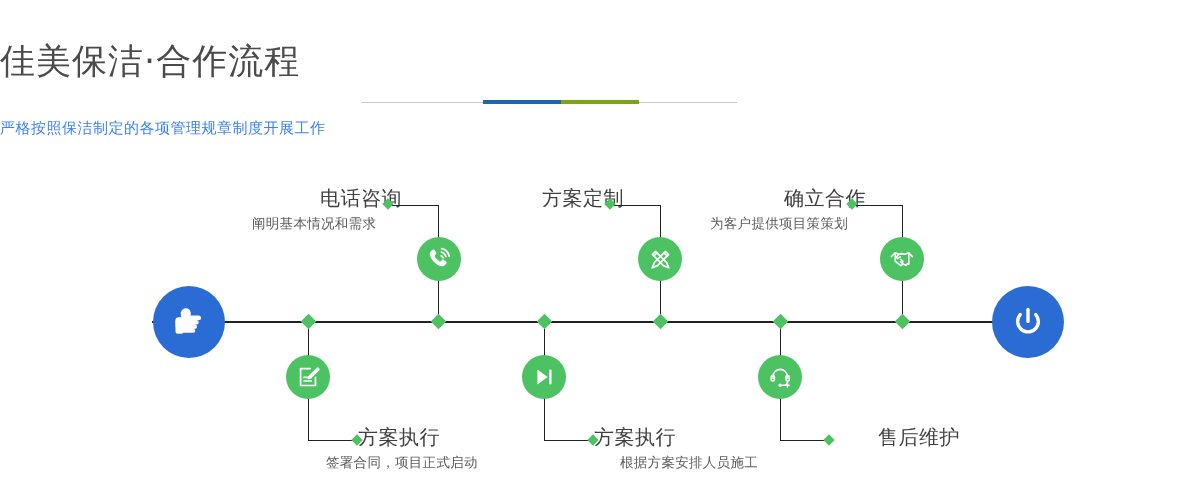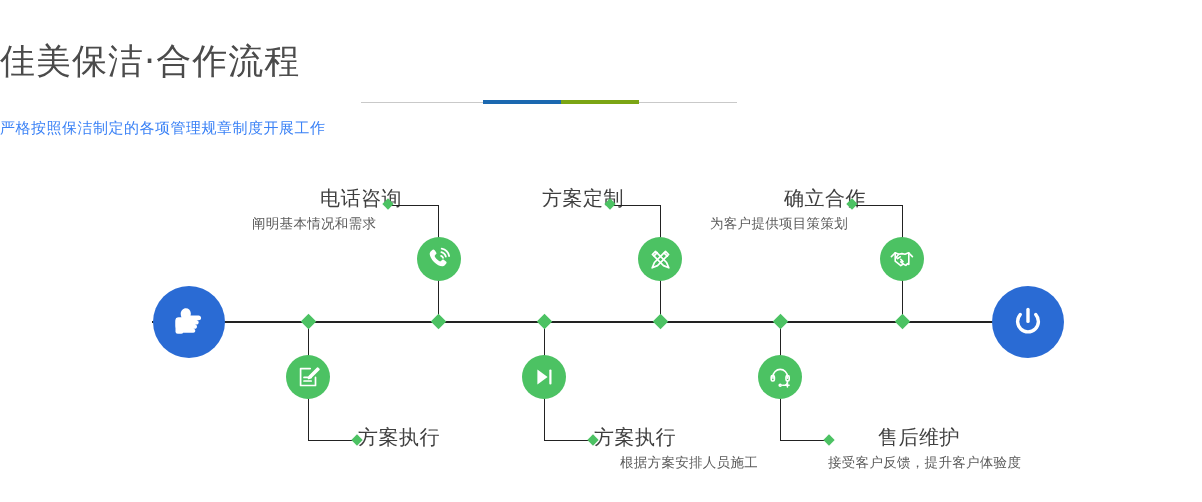--- a/index.html
+++ b/index.html
@@ -216,20 +216,21 @@
       <span>
         <svg class="ico-svg" width="25" height="25" viewBox="0 0 25 25" fill="none" stroke="#ffffff" stroke-width="1.7" stroke-linecap="round" stroke-linejoin="round">
           <path d="M19.5 12.4v8.1H4.6V3.6h9.6"></path>
           <line x1="8" y1="12.4" x2="15.2" y2="12.4"></line>
           <line x1="8" y1="16" x2="15.2" y2="16"></line>
           <path d="M21.6 3.1l1.3 1.3-8.3 8.3-2 .7.7-2z" fill="#ffffff" stroke="#ffffff"></path>
         </svg>
       </span>
     </div>
     <div class="label-title" style="left:358px; top:427px;">方案执行</div>
+    <div class="label-desc" style="left:326px; top:453px;">签署合同，项目正式启动</div>
 
     <div class="diamond" style="left:655px; top:316px;"></div>
     <div class="stem" style="left:660px; top:205px; height:118px;"></div>
     <div class="elbow-h" style="left:611px; top:205px; width:50px;"></div>
     <div class="diamond" style="left:606px; top:200px; width:8px; height:8px;"></div>
     <div class="node-icon" style="left:638px; top:237px;">
       <span>
         <svg class="ico-svg" width="25" height="25" viewBox="0 0 25 25" fill="none" stroke="#ffffff" stroke-width="1.7" stroke-linecap="round" stroke-linejoin="round">
           <path d="M4.2 20.8l2.2-5.3 11.1-11.1 3.1 3.1L9.5 18.6z"></path>
           <path d="M16.2 6.1l3.1 3.1"></path>
@@ -283,16 +284,15 @@
           <rect x="3.2" y="10.6" width="3.2" height="5.4" rx="1.4"></rect>
           <rect x="18" y="10.6" width="3.2" height="5.4" rx="1.4"></rect>
           <path d="M19.4 16v1.6a2.6 2.6 0 0 1-2.6 2.6h-2.2"></path>
           <circle cx="12.2" cy="20.2" r="1"></circle>
           <line x1="19.4" y1="18.6" x2="19.4" y2="22"></line>
           <line x1="17.7" y1="20.3" x2="21.1" y2="20.3"></line>
         </svg>
       </span>
     </div>
     <div class="label-title" style="left:878px; top:427px;">售后维护</div>
-    <div class="label-desc" style="left:828px; top:453px;">接受客户反馈，提升客户体验度</div>
 
   </div>
 </div>
 
 </body></html>

